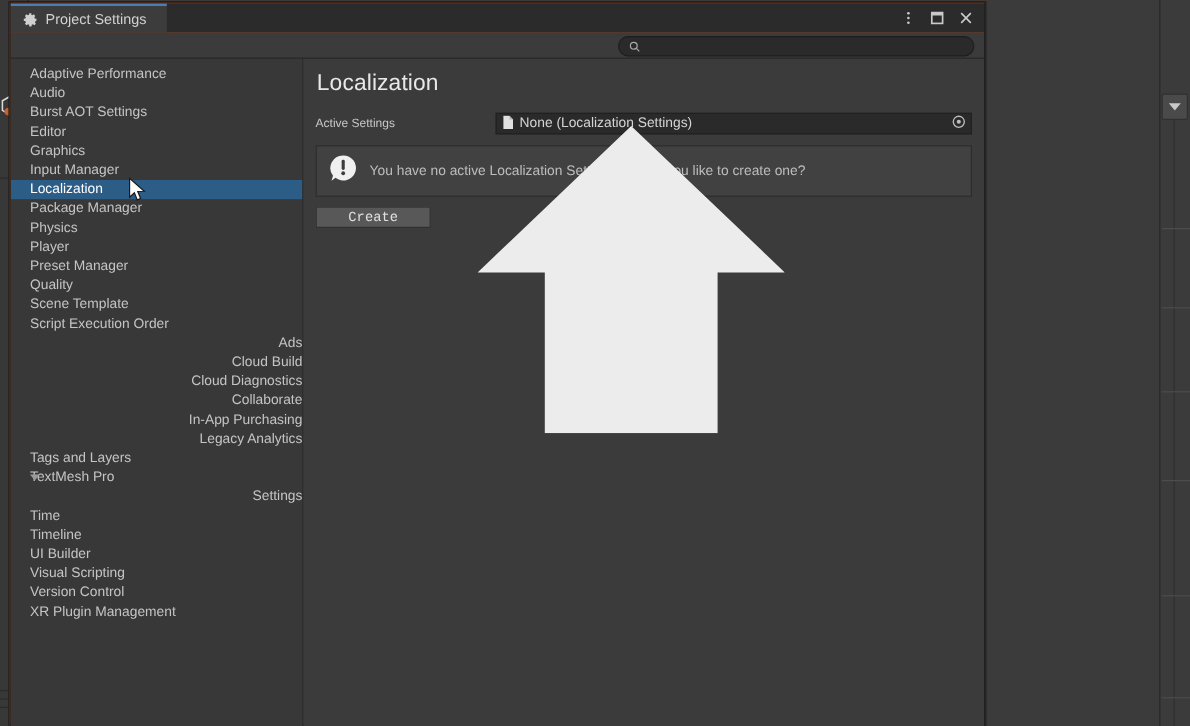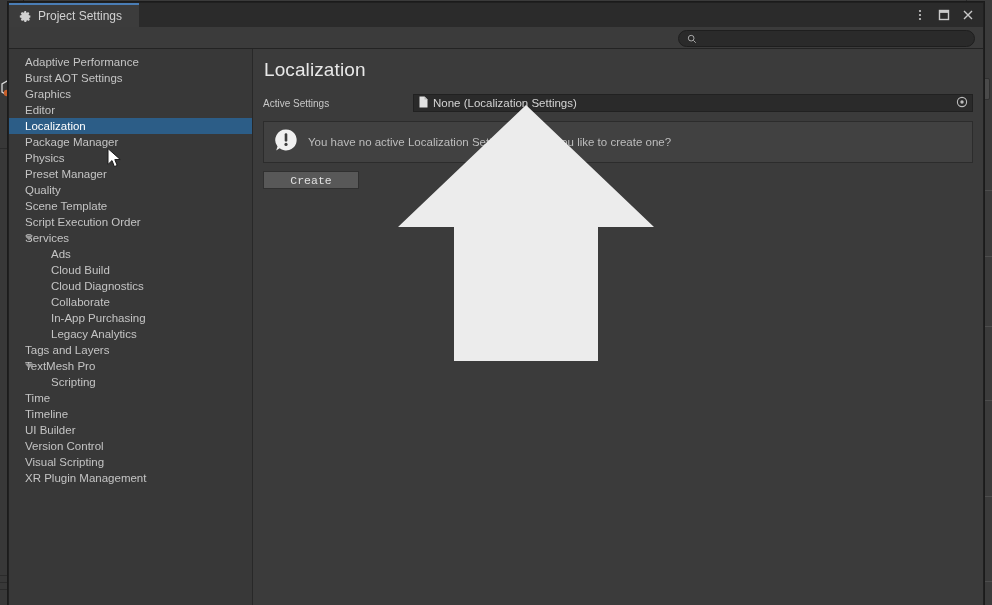--- a/index.html
+++ b/index.html
@@ -32,21 +32,21 @@
     display:flex; align-items:center; justify-content:center;
   }
   .bg-dropdown .tri {
     width:0;height:0;border-left:5px solid transparent;border-right:5px solid transparent;
     border-top:6px solid #c8c8c8;
   }
   .bg-vline { position:absolute; background:#2e2e2e; width:1px; }
 
   
   .window {
-    position:absolute; left:8px; top:2px; width:976px; height:603px;
+    position:absolute; left:8px; top:2px; width:813px; height:603px;
     background:#c2410c;
     border:1px solid #202020;
     box-shadow:0 0 0 1px #1b1b1b;
   }
 
   
   .tabbar {
     position:relative; height:24px; background:#2b2b2b;
     display:flex; align-items:flex-end;
   }
@@ -89,21 +89,21 @@
   
   .sidebar {
     width:244px; background:#383838; border-right:1px solid #282828;
     padding-top:5px; position:relative; overflow:hidden;
   }
   .srow {
     height:16px; display:flex; align-items:center;
     color:#c4c4c4; font-size:11.5px; white-space:nowrap;
     padding-left:16px; position:relative;
   }
-  .srow.child { padding-left:42px; }
+  .srow.child { padding-left:42px;justify-content:flex-end; }
   .srow.selected { background:#2c5d87; color:#ffffff; }
   .srow .fold {
     position:absolute; left:16px; top:50%; transform:translateY(-50%);
     width:0;height:0;border-left:4.5px solid transparent;border-right:4.5px solid transparent;
     border-top:5px solid #9a9a9a;
   }
 
   
   .content { flex:1; background:#3b3b3b; position:relative; padding:0 10px; }
   .page-title {
@@ -215,52 +215,57 @@
       </div>
     </div>
 
     <div class="body">
 
       <div class="sidebar">
           <div class="srow">
             <span>Adaptive Performance</span>
           </div>
           <div class="srow">
+            <span>Audio</span>
+          </div>
+          <div class="srow">
             <span>Burst AOT Settings</span>
           </div>
           <div class="srow">
+            <span>Editor</span>
+          </div>
+          <div class="srow">
             <span>Graphics</span>
           </div>
           <div class="srow">
-            <span>Editor</span>
+            <span>Input Manager</span>
           </div>
           <div class="srow selected">
             <span>Localization</span>
           </div>
           <div class="srow">
             <span>Package Manager</span>
           </div>
           <div class="srow">
             <span>Physics</span>
           </div>
           <div class="srow">
+            <span>Player</span>
+          </div>
+          <div class="srow">
             <span>Preset Manager</span>
           </div>
           <div class="srow">
             <span>Quality</span>
           </div>
           <div class="srow">
             <span>Scene Template</span>
           </div>
           <div class="srow">
             <span>Script Execution Order</span>
-          </div>
-          <div class="srow">
-            <span class="fold"></span>
-            <span>Services</span>
           </div>
           <div class="srow child">
             <span>Ads</span>
           </div>
           <div class="srow child">
             <span>Cloud Build</span>
           </div>
           <div class="srow child">
             <span>Cloud Diagnostics</span>
           </div>
@@ -274,36 +279,36 @@
             <span>Legacy Analytics</span>
           </div>
           <div class="srow">
             <span>Tags and Layers</span>
           </div>
           <div class="srow">
             <span class="fold"></span>
             <span>TextMesh Pro</span>
           </div>
           <div class="srow child">
-            <span>Scripting</span>
+            <span>Settings</span>
           </div>
           <div class="srow">
             <span>Time</span>
           </div>
           <div class="srow">
             <span>Timeline</span>
           </div>
           <div class="srow">
             <span>UI Builder</span>
           </div>
           <div class="srow">
+            <span>Visual Scripting</span>
+          </div>
+          <div class="srow">
             <span>Version Control</span>
-          </div>
-          <div class="srow">
-            <span>Visual Scripting</span>
           </div>
           <div class="srow">
             <span>XR Plugin Management</span>
           </div>
         </div>
 
       <div class="content">
         <div class="page-title">Localization</div>
 
         <div class="field-row">

